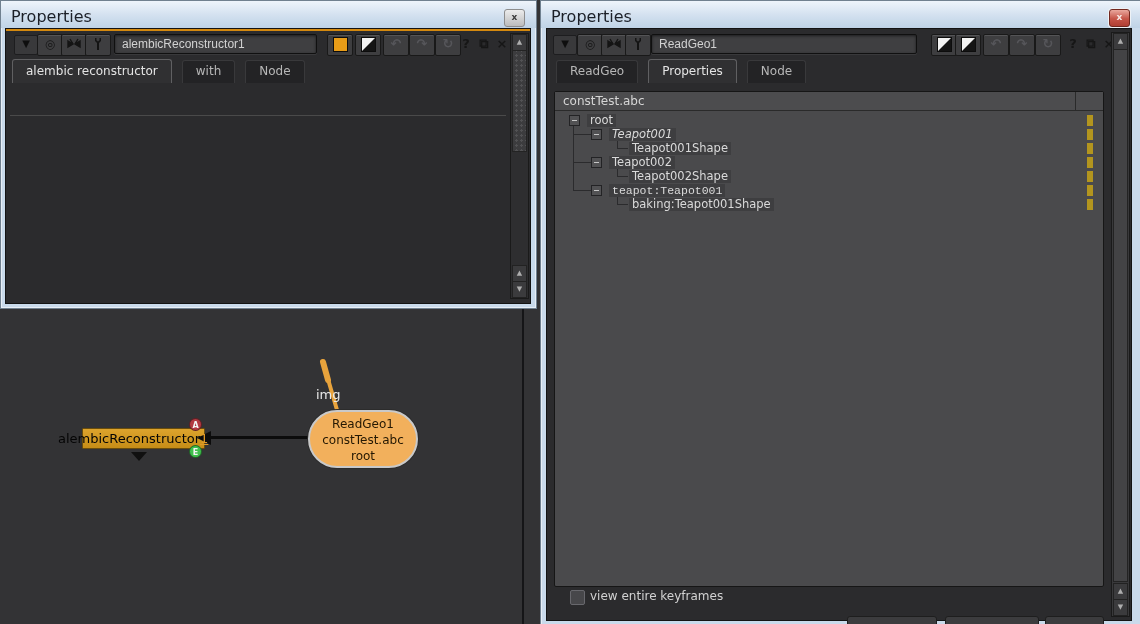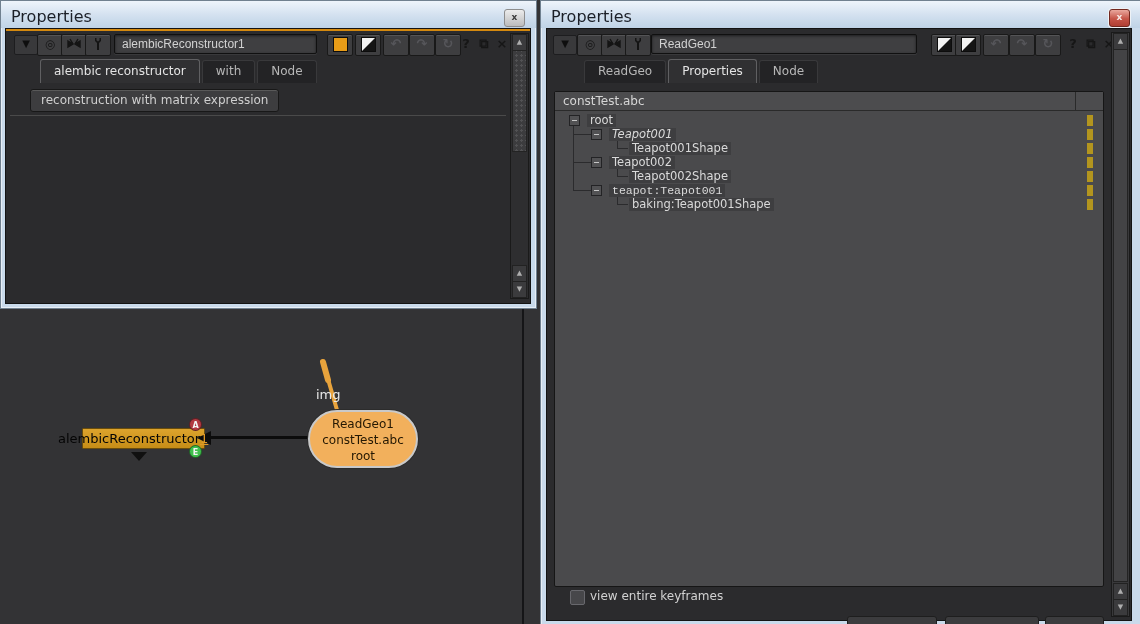--- a/index.html
+++ b/index.html
@@ -26,21 +26,21 @@
         border-radius:2px;text-align:center;line-height:16px;font-size:10px;color:#0e0e0e;}
   .name-field{position:absolute;top:5px;height:20px;background:#3f3f41;border:1px solid #101010;
         border-radius:2px;box-shadow:inset 0 1px 3px rgba(0,0,0,.55),0 1px 0 rgba(255,255,255,.07);
         color:#d2d2d2;font-size:12px;padding:0 7px;line-height:18px;outline:none;box-sizing:border-box;}
   .sw{width:13px;height:13px;margin:2px auto;border:1px solid #0d0d0d;}
   .sw.diag{background:linear-gradient(135deg,#f3f3f3 49%,#141414 51%);}
   .ghost{color:#56565a;font-size:13px;font-weight:bold;}
   .flat{position:absolute;top:5px;width:16px;height:20px;text-align:center;line-height:19px;
         font-size:13px;font-weight:bold;color:#161616;background:none;border:none;}
   
-  .tabs{position:absolute;display:flex;gap:2px;height:23px;align-items:flex-end;margin-left:28px;}
+  .tabs{position:absolute;display:flex;gap:10px;height:23px;align-items:flex-end;}
   .tab{height:22px;line-height:21px;padding:0 13px;font-size:12px;color:#b7b7b7;background:#232325;
        border:1px solid #39393b;border-bottom:none;border-radius:3px 3px 0 0;white-space:nowrap;}
   .tab.active{height:23px;line-height:22px;background:#303032;color:#e4e4e4;border-color:#606062;}
   
   .btn-row{position:absolute;display:flex;gap:2px;}
   .act-btn{height:21px;line-height:20px;padding:0 10px;background:#3d3d3f;border:1px solid #181818;
        border-radius:3px;box-shadow:inset 0 1px 0 #595959;color:#cfcfcf;font-size:12px;white-space:nowrap;}
   .divider{position:absolute;height:1px;background:#4a4a4a;}
   .info-text{position:absolute;font-size:12px;color:#cfcfcf;white-space:pre;}
   
@@ -146,21 +146,20 @@
       <div class="flat" style="left:470px;">⧉</div>
       <div class="flat" style="left:488px;">×</div>
 
       <div class="tabs" style="left:6px;top:31px;">
         <div class="tab active">alembic reconstructor</div>
         <div class="tab">with</div>
         <div class="tab">Node</div>
       </div>
 
       <div class="btn-row" style="left:24px;top:60px;">
-        <div class="act-btn">reconstruction with matrix expression</div>
       </div>
 
       <div class="divider" style="left:4px;top:86px;width:496px;"></div>
 
       <div class="sbar" style="right:1px;top:4px;bottom:4px;">
         <div class="sb-btn" style="top:0;">▲</div>
         <div class="sb-thumb dots" style="top:16px;height:100px;"></div>
         <div class="sb-btn" style="bottom:16px;">▲</div>
         <div class="sb-btn" style="bottom:0;">▼</div>
       </div>

